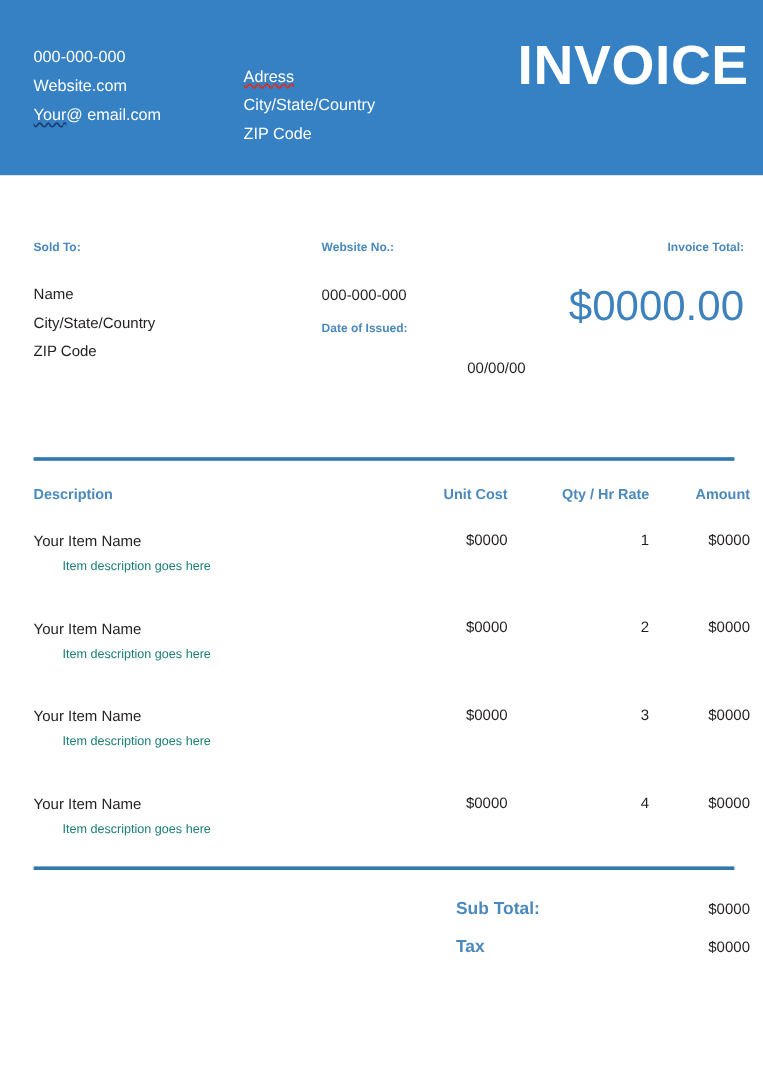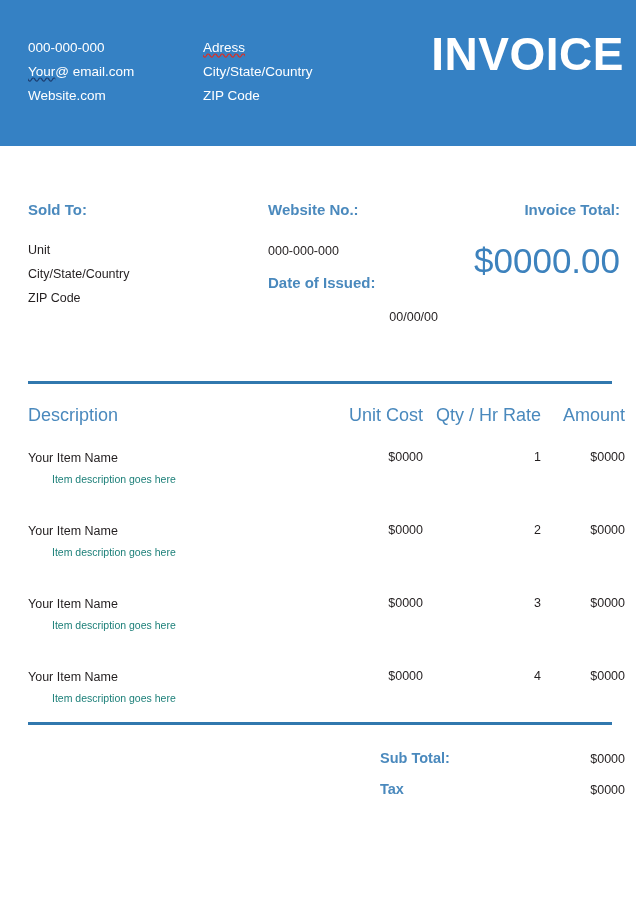--- a/index.html
+++ b/index.html
@@ -27,21 +27,21 @@
   }
   .hdr-col-contact {
     position: absolute;
     left: 28px;
     top: 36px;
     width: 170px;
   }
   .hdr-col-address {
     position: absolute;
     left: 203px;
-    top: 36px;
+    top: 52px;
     width: 190px;
   }
   .hdr-line {
     color: #ffffff;
     font-size: 13.5px;
     line-height: 24px;
     white-space: nowrap;
   }
   .spell-red {
     text-decoration: underline wavy #d93025;
@@ -60,21 +60,21 @@
     color: #ffffff;
     font-size: 46px;
     font-weight: bold;
     letter-spacing: 0.5px;
     line-height: 1;
   }
 
   
   .label-blue {
     color: #4a89bd;
-    font-size: 15px;
+    font-size: 10px;
     font-weight: bold;
     line-height: 1;
   }
   .value-dark {
     color: #231f20;
     font-size: 12.5px;
     line-height: 24px;
   }
 
   .sold-to-block {
@@ -133,22 +133,22 @@
   
   .items-table {
     position: absolute;
     left: 28px;
     top: 405px;
     width: 597px;
     border-collapse: collapse;
   }
   .items-table th {
     color: #4a89bd;
-    font-size: 18px;
-    font-weight: normal;
+    font-size: 12px;
+    font-weight: bold;
     padding: 0 0 24px 0;
     text-align: right;
     white-space: nowrap;
   }
   .items-table th.col-desc {
     text-align: left;
   }
   .items-table td {
     vertical-align: top;
     padding: 0 0 36px 0;
@@ -203,37 +203,37 @@
     line-height: 1;
   }
 </style>
 </head>
 <body>
 
 <div class="header-band">
 
   <div class="hdr-col-contact">
     <div class="hdr-line">000-000-000</div>
+    <div class="hdr-line">Website.com</div>
     <div class="hdr-line"><span class="spell-blue">Your</span><span>@ email.com</span></div>
-    <div class="hdr-line">Website.com</div>
   </div>
 
   <div class="hdr-col-address">
     <div class="hdr-line"><span class="spell-red">Adress</span></div>
     <div class="hdr-line">City/State/Country</div>
     <div class="hdr-line">ZIP Code</div>
   </div>
 
   <div class="invoice-title">INVOICE</div>
 </div>
 
 <div class="sold-to-block">
   <div class="label-blue">Sold To:</div>
   <div class="sold-to-list">
-    <div class="value-dark">Unit</div>
+    <div class="value-dark">Name</div>
     <div class="value-dark">City/State/Country</div>
     <div class="value-dark">ZIP Code</div>
   </div>
 </div>
 
 <div class="invoice-no-block">
   <div class="label-blue">Website No.:</div>
   <div class="value-dark invoice-no-value">000-000-000</div>
   <div class="label-blue date-issued-label">Date of Issued:</div>
   <div class="value-dark date-issued-value">00/00/00</div>

